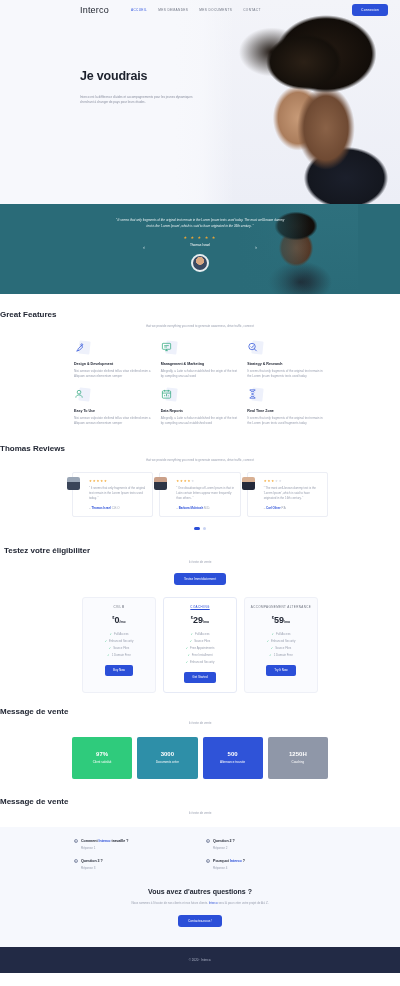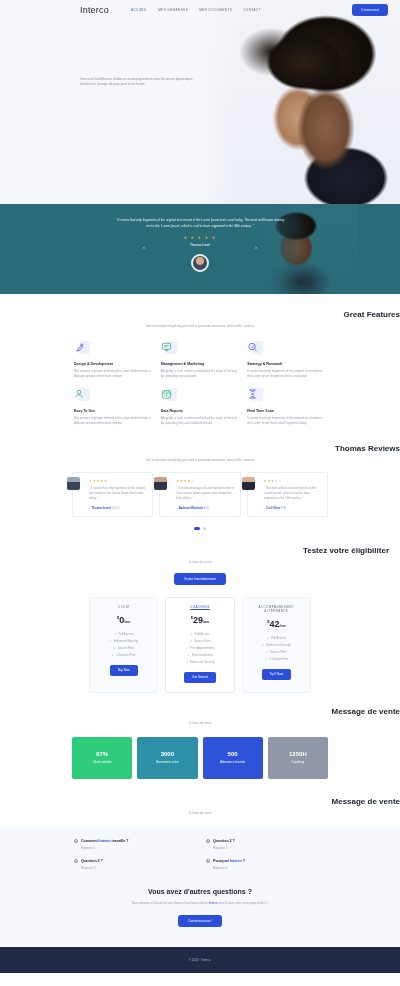--- a/index.html
+++ b/index.html
@@ -65,21 +65,21 @@
   .stars { margin-top:6px; font-size:4px; color:#f4a833; letter-spacing:1.2px; }
   .quote-name { margin-top:3px; font-size:3.2px; color:#ffffff; }
   .avatar-circle {
     width:18px;height:18px;border-radius:50%;margin:7px auto 0;border:2px solid #e7eef0;
     background: radial-gradient(circle at 50% 34%, #d8a883 0 34%, #3b4a63 36% 100%);
   }
   .arrow { position:absolute; top:40px; font-size:6px; color:#cfe2e5; }
   .arrow.left{left:143px;} .arrow.right{right:143px;}
 
   
-  .sec-title { text-align:right; font-size:8px; font-weight:700; color:#222734; }
+  .sec-title { text-align:left; font-size:8px; font-weight:700; color:#222734; }
   .sec-sub { text-align:center; font-size:3px; color:#9aa0b0; margin-top:5px; }
 
   
   .features { padding:16px 0 6px; }
   .feat-grid { display:grid; grid-template-columns: repeat(3, 1fr); gap:7px 8px; padding: 12px 74px 0 74px; }
   .feat-icon {
     width:16px;height:16px;position:relative;
   }
   .feat-icon .sheet { position:absolute; right:0; top:1px; width:11px; height:13px; background:#eef1fb; border-radius:1px; transform: rotate(6deg); }
   .feat-icon svg { position:absolute; left:0; top:1px; }
@@ -97,21 +97,21 @@
   .rev-stars{font-size:3.2px;color:#f4a833;letter-spacing:.9px;}
   .rev-stars .off{color:#d8dbe4;}
   .rev-text{margin-top:3px;font-size:2.9px;line-height:1.8;color:#9aa0b0;}
   .rev-by{margin-top:4px;font-size:2.9px;color:#9aa0b0;}
   .rev-by b{color:#2b4fd8;}
   .dots{display:flex;gap:3px;justify-content:center;margin-top:10px;}
   .dot{width:3px;height:3px;border-radius:50%;background:#c9d3f2;}
   .dot.on{width:6px;border-radius:2px;background:#2b4fd8;}
 
   
-  .pricing{padding:12px 11px 0;}
+  .pricing{padding:12px 4px 0;}
   .price-btn-top{display:block;margin:9px auto 0;background:#2b4fd8;color:#fff;border:0;border-radius:3px;font-size:3.2px;padding:4px 10px;}
   .price-grid{display:grid;grid-template-columns:repeat(3,1fr);gap:7px;padding:12px 78px 0 78px;}
   .price-card{background:#fafbfe;border:1px solid #eef0f7;border-radius:3px;padding:7px 5px 9px;text-align:center;}
   .price-card.mid{background:#ffffff;border-color:#e6eaf6;}
   .plan-name{font-size:3px;letter-spacing:.4px;color:#6d7casdf;color:#6d727f;text-transform:uppercase;}
   .plan-name.link{color:#2b4fd8;text-decoration:underline;}
   .plan-price{margin-top:6px;font-size:9px;font-weight:700;color:#222734;}
   .plan-price sup{font-size:4px;vertical-align:super;font-weight:700;}
   .plan-price span{font-size:3.4px;font-weight:700;}
   .plan-list{margin-top:7px;display:flex;flex-direction:column;gap:3px;align-items:center;}
@@ -160,20 +160,21 @@
         <span class="nav-link active">ACCUEIL</span>
         <span class="nav-link">MES DEMANDES</span>
         <span class="nav-link">MES DOCUMENTS</span>
         <span class="nav-link">CONTACT</span>
       </div>
       <button class="nav-btn">Connexion</button>
     </nav>
 
     <div class="hero-text">
       <div class="hero-title">
+        <div>Je voudrais</div>
       </div>
       <div class="hero-sub">Interco est la différence d'aides et accompagnements pour les jeunes dynamiques cherchant à changer de pays pour leurs études.</div>
     </div>
   </section>
 
   <section class="band">
     <div class="band-photo"></div>
     <div class="arrow left">‹</div>
     <div class="arrow right">›</div>
     <div class="band-inner">
@@ -336,21 +337,21 @@
           <div class="plan-li"><i>✓</i><span>Source Files</span></div>
           <div class="plan-li"><i>✓</i><span>Free Appointments</span></div>
           <div class="plan-li"><i>✓</i><span>Free Installment</span></div>
           <div class="plan-li"><i>✓</i><span>Enhanced Security</span></div>
         </div>
         <button class="plan-btn">Get Started</button>
       </div>
 
       <div class="price-card">
         <div class="plan-name">ACCOMPAGNEMENT ALTERNANCE</div>
-        <div class="plan-price"><sup>$</sup><b>42</b><span>/mo</span></div>
+        <div class="plan-price"><sup>$</sup><b>59</b><span>/mo</span></div>
         <div class="plan-list">
           <div class="plan-li"><i>✓</i><span>Full Access</span></div>
           <div class="plan-li"><i>✓</i><span>Enhanced Security</span></div>
           <div class="plan-li"><i>✓</i><span>Source Files</span></div>
           <div class="plan-li"><i>✓</i><span>1 Domain Free</span></div>
         </div>
         <button class="plan-btn">Try It Now</button>
       </div>
 
     </div>

